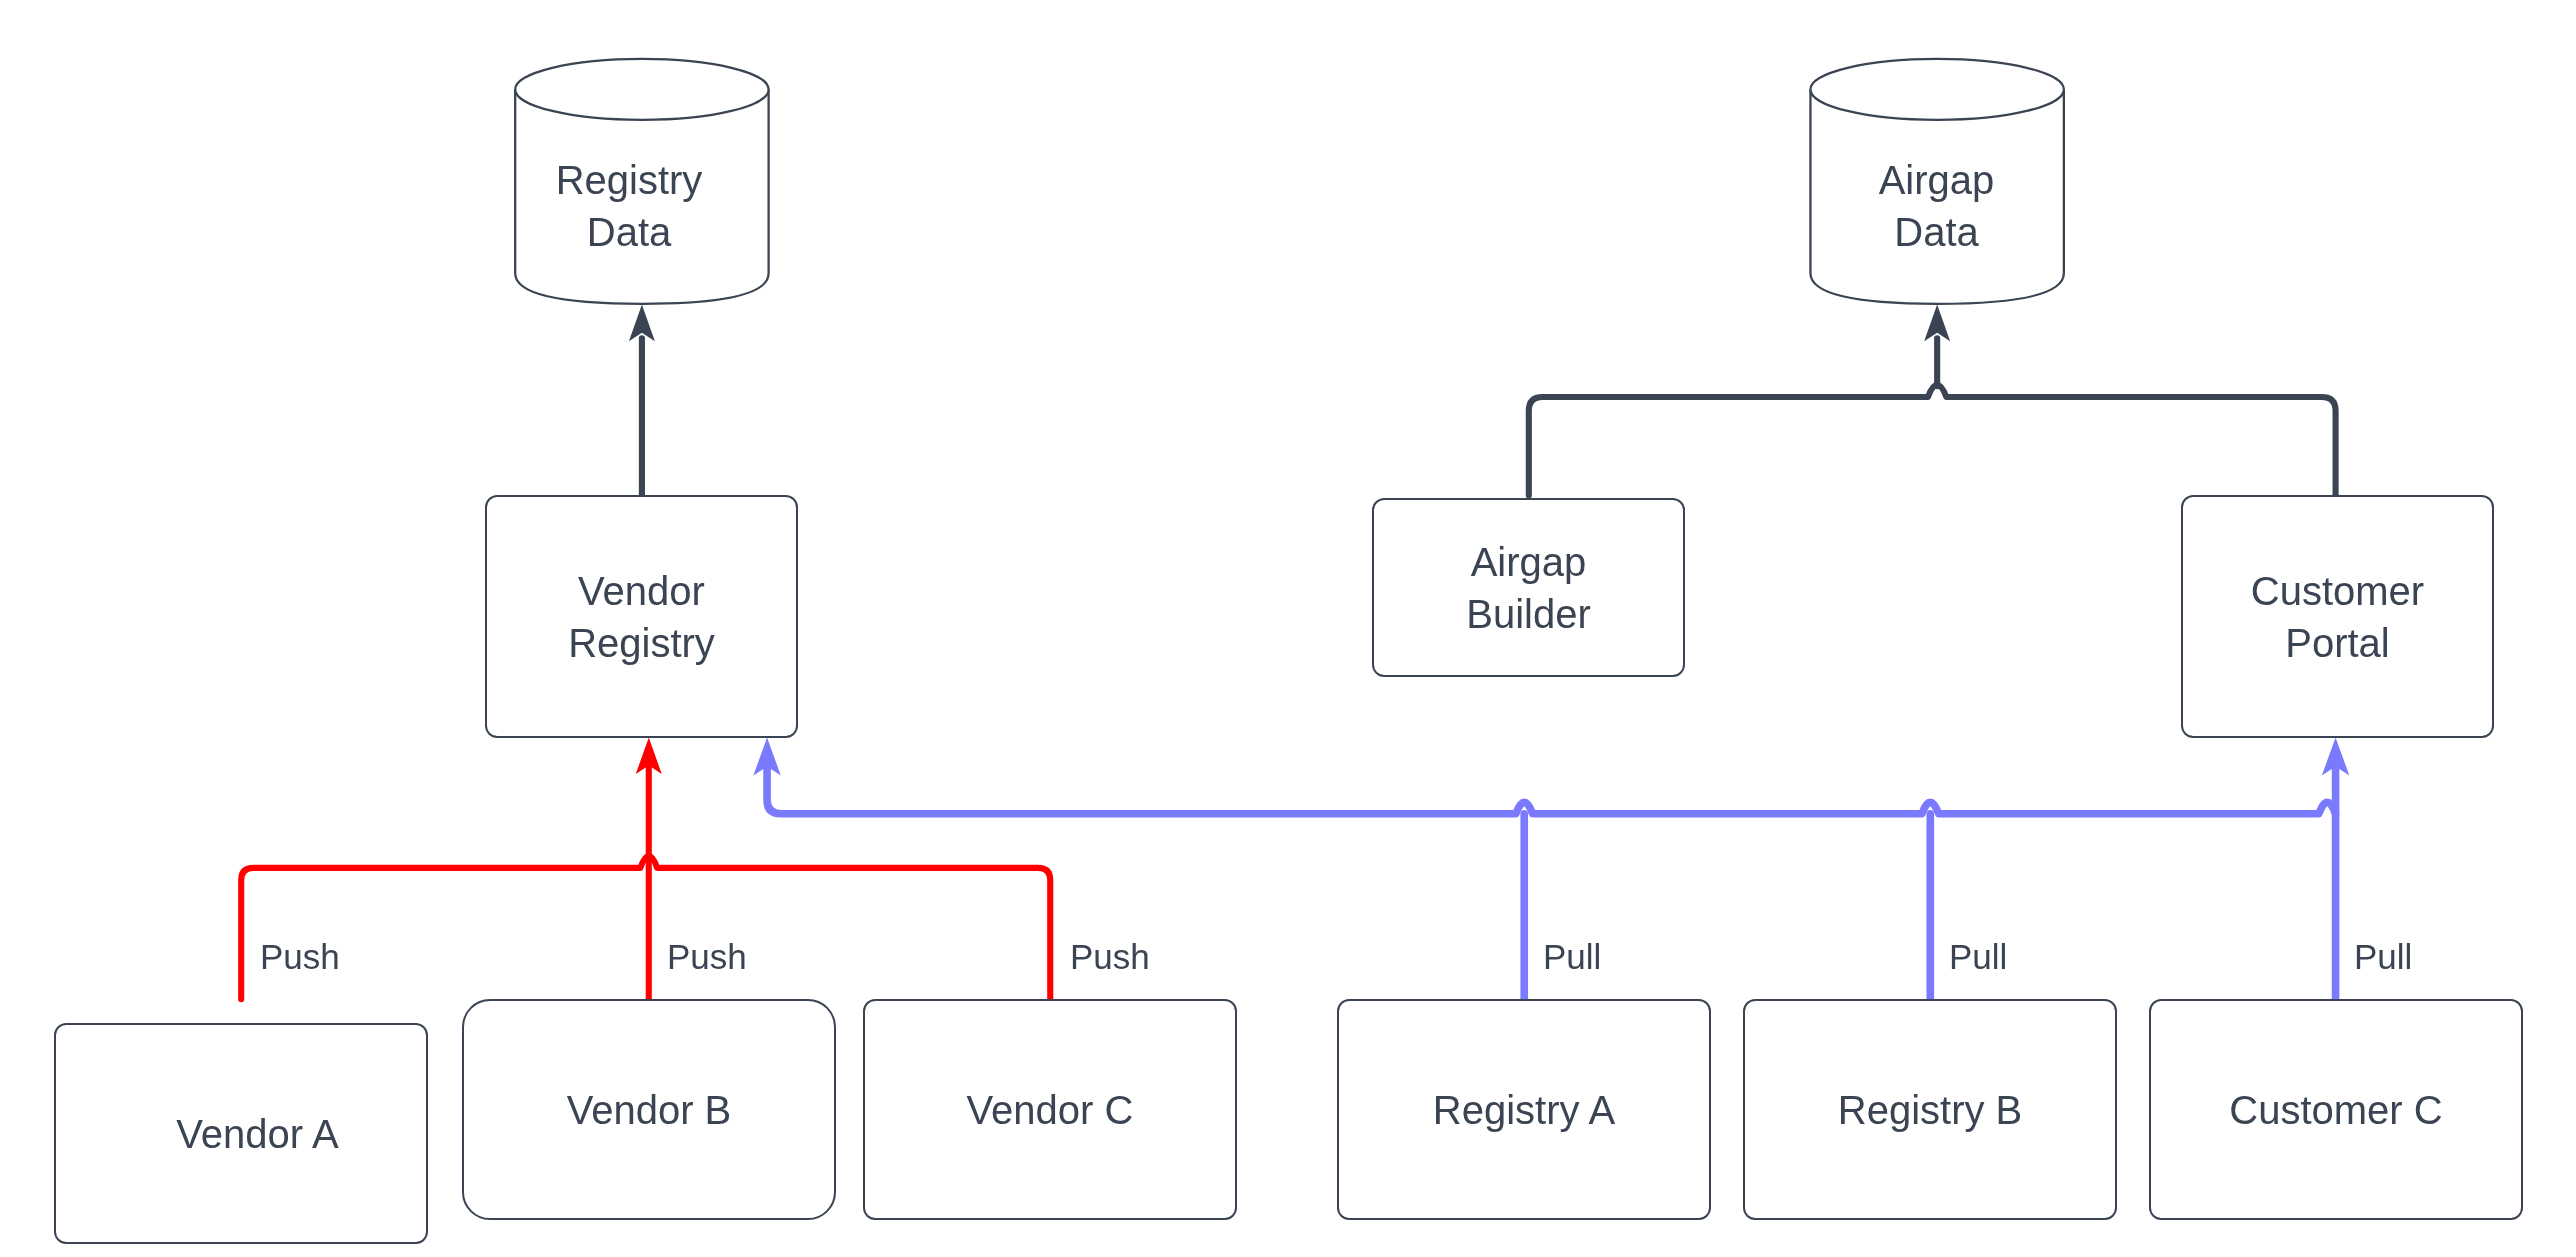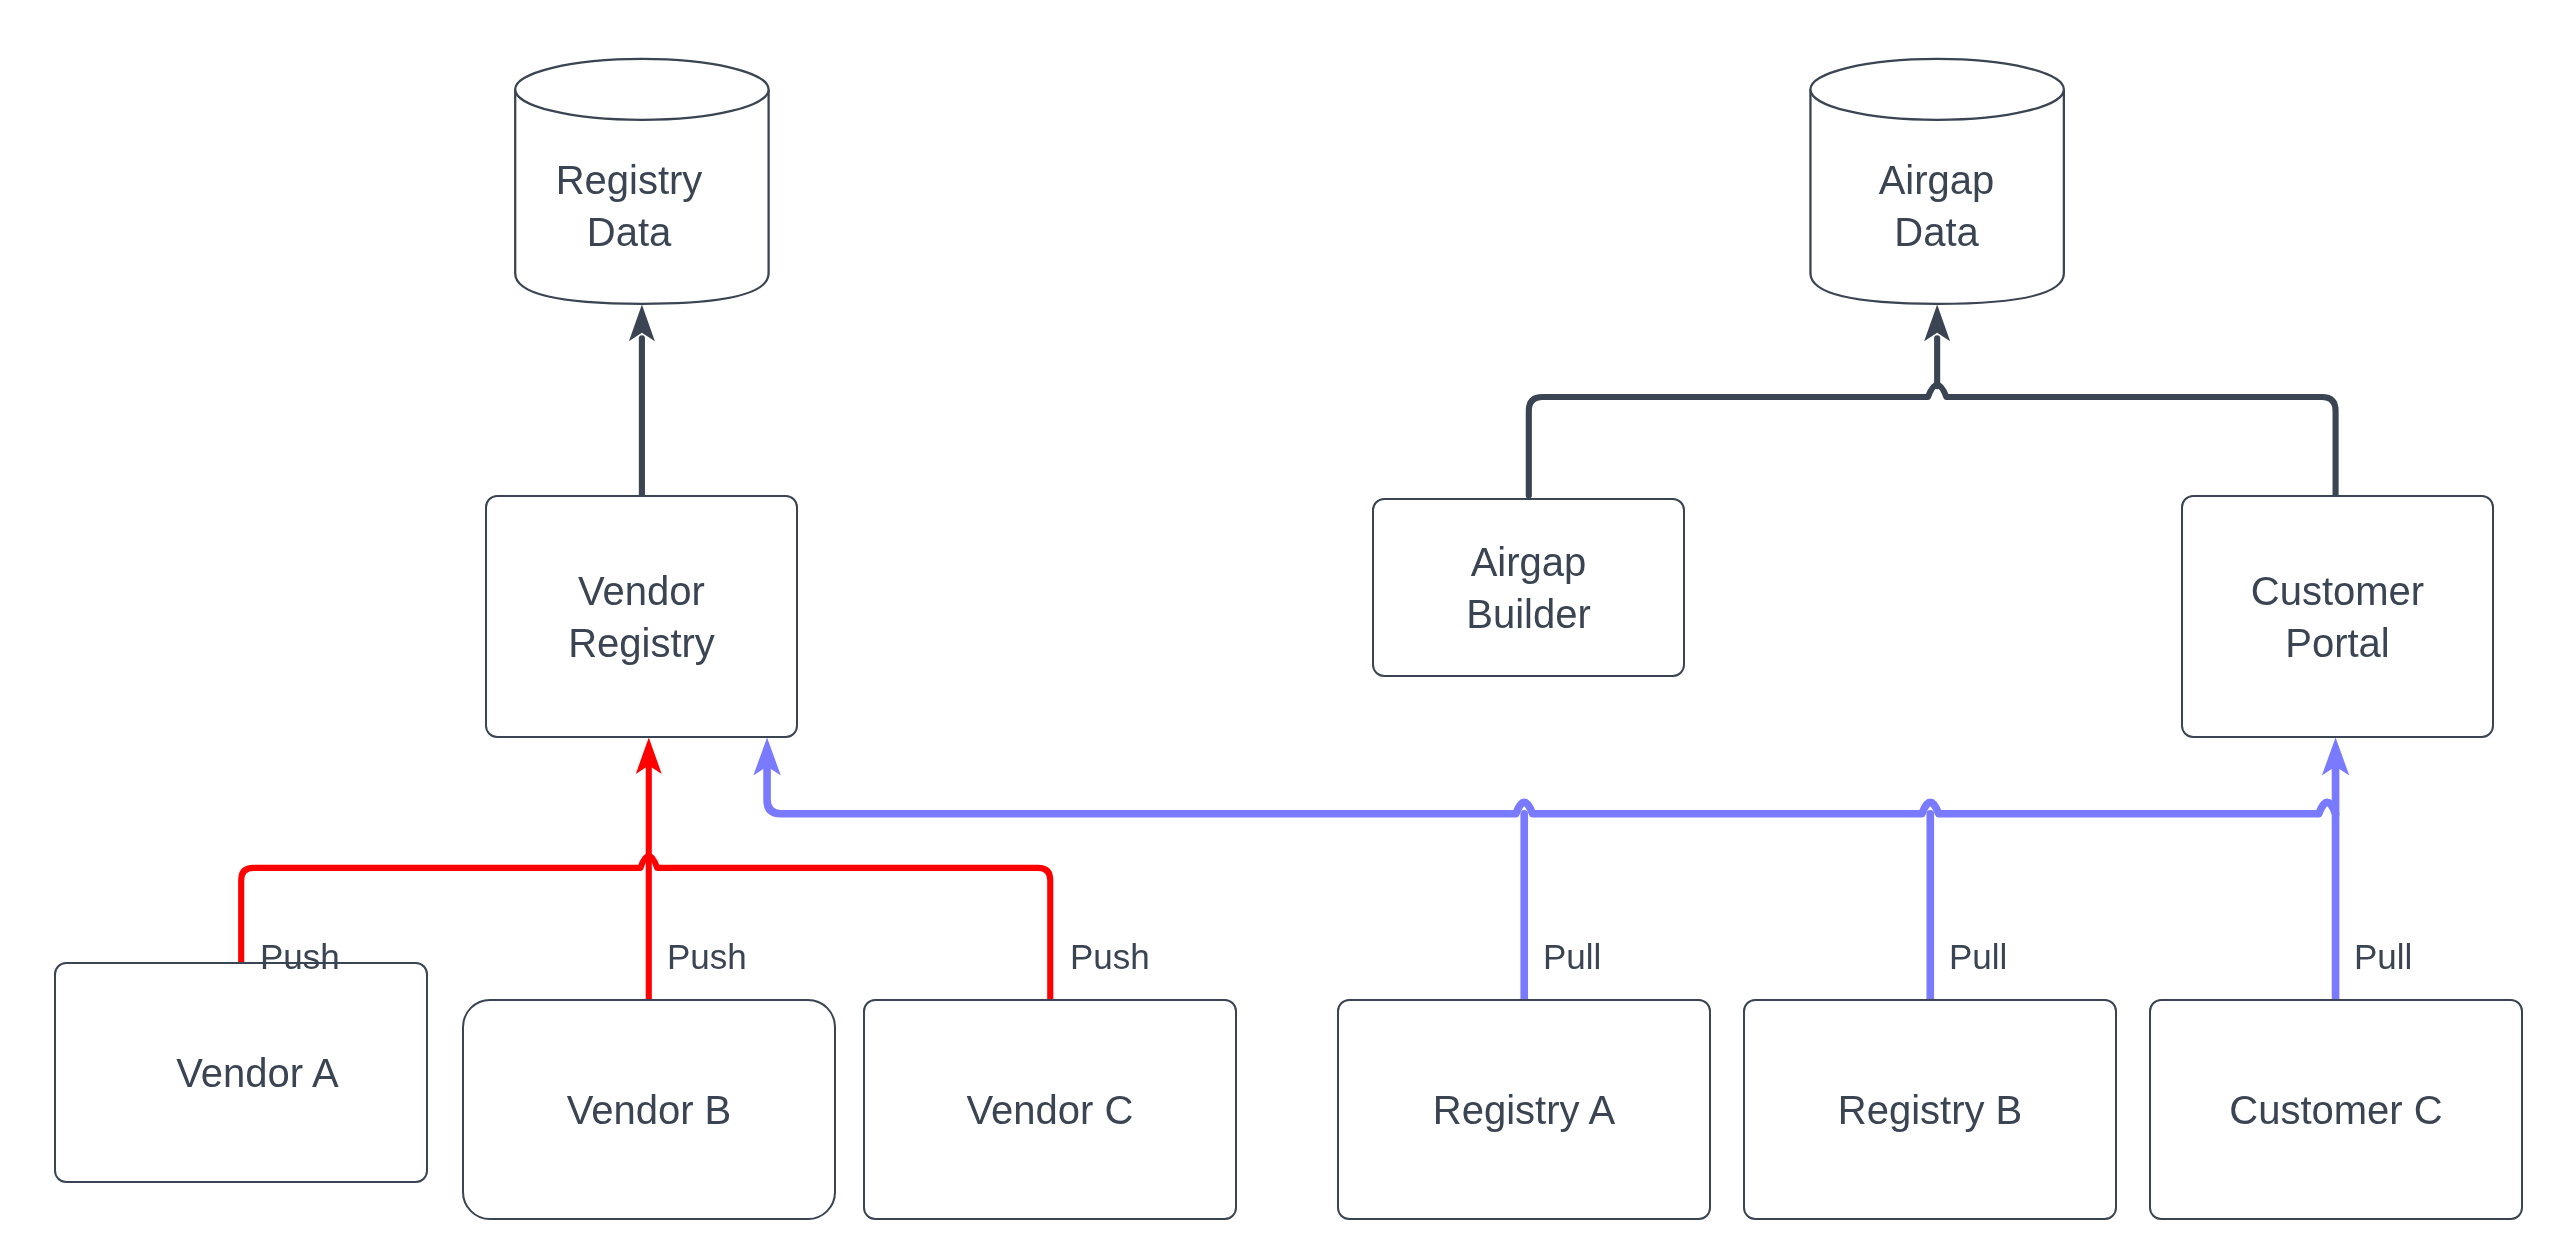--- a/index.html
+++ b/index.html
@@ -98,21 +98,21 @@
   <div class="node" style="left:485px;top:495px;width:313px;height:243px;">
     <span class="lbl narrow">Vendor Registry</span>
   </div>
   <div class="node" style="left:1372px;top:498px;width:313px;height:179px;">
     <span class="lbl narrow">Airgap Builder</span>
   </div>
   <div class="node" style="left:2181px;top:495px;width:313px;height:243px;">
     <span class="lbl narrow">Customer Portal</span>
   </div>
 
-  <div class="node" style="left:54px;top:962px;width:374px;height:221px;padding-left:33px;">
+  <div class="node" style="left:54px;top:1023px;width:374px;height:221px;padding-left:33px;">
     <span class="lbl">Vendor A</span>
   </div>
   <div class="node" style="left:462px;top:999px;width:374px;height:221px;border-radius:28px;">
     <span class="lbl">Vendor B</span>
   </div>
   <div class="node" style="left:863px;top:999px;width:374px;height:221px;">
     <span class="lbl">Vendor C</span>
   </div>
   <div class="node" style="left:1337px;top:999px;width:374px;height:221px;">
     <span class="lbl">Registry A</span>

